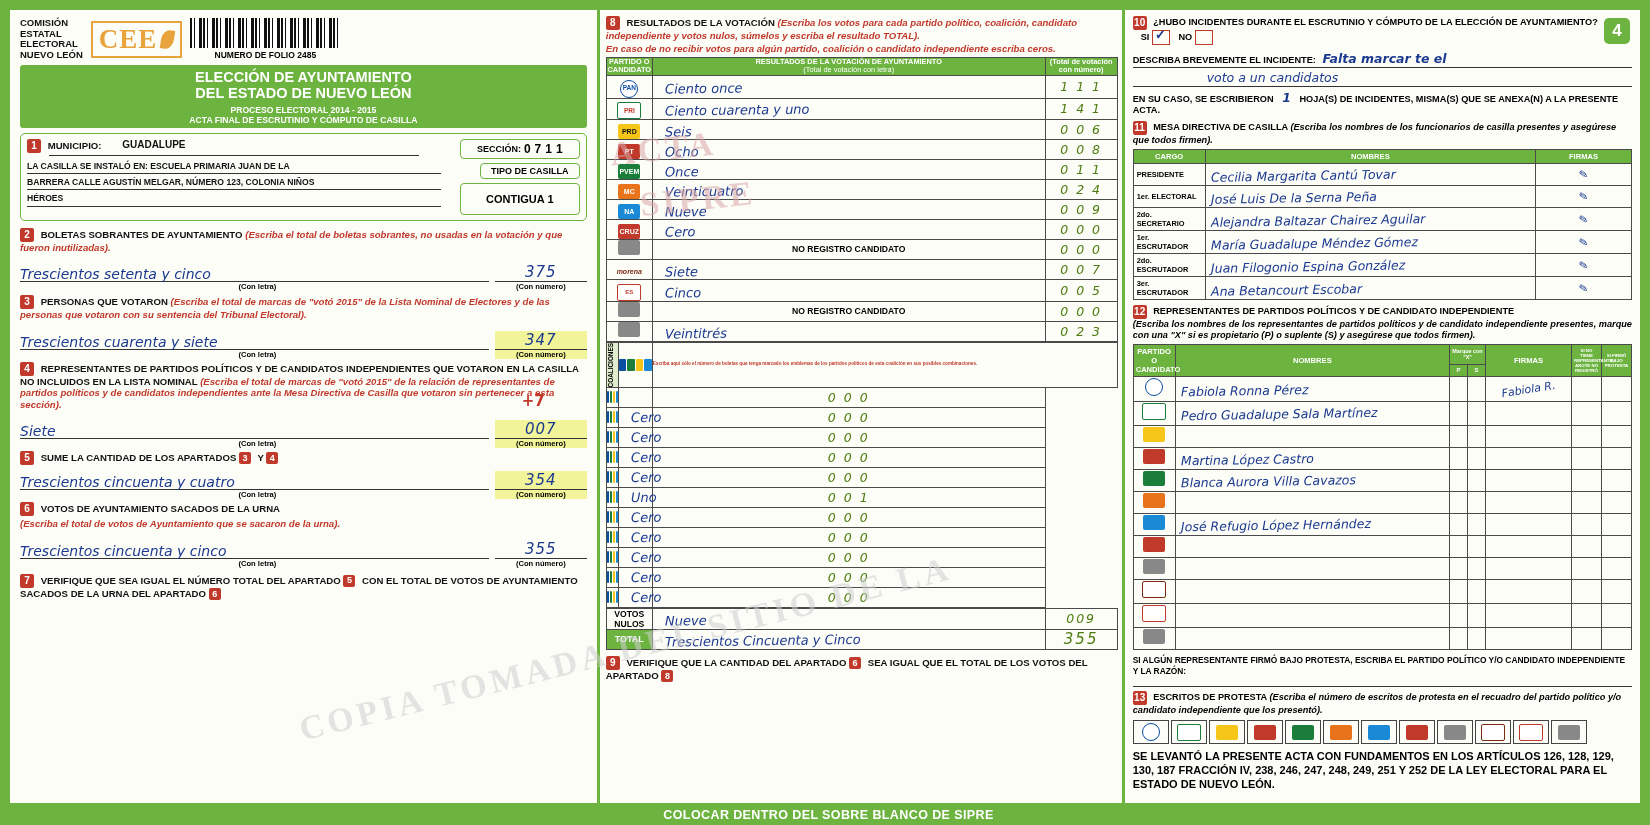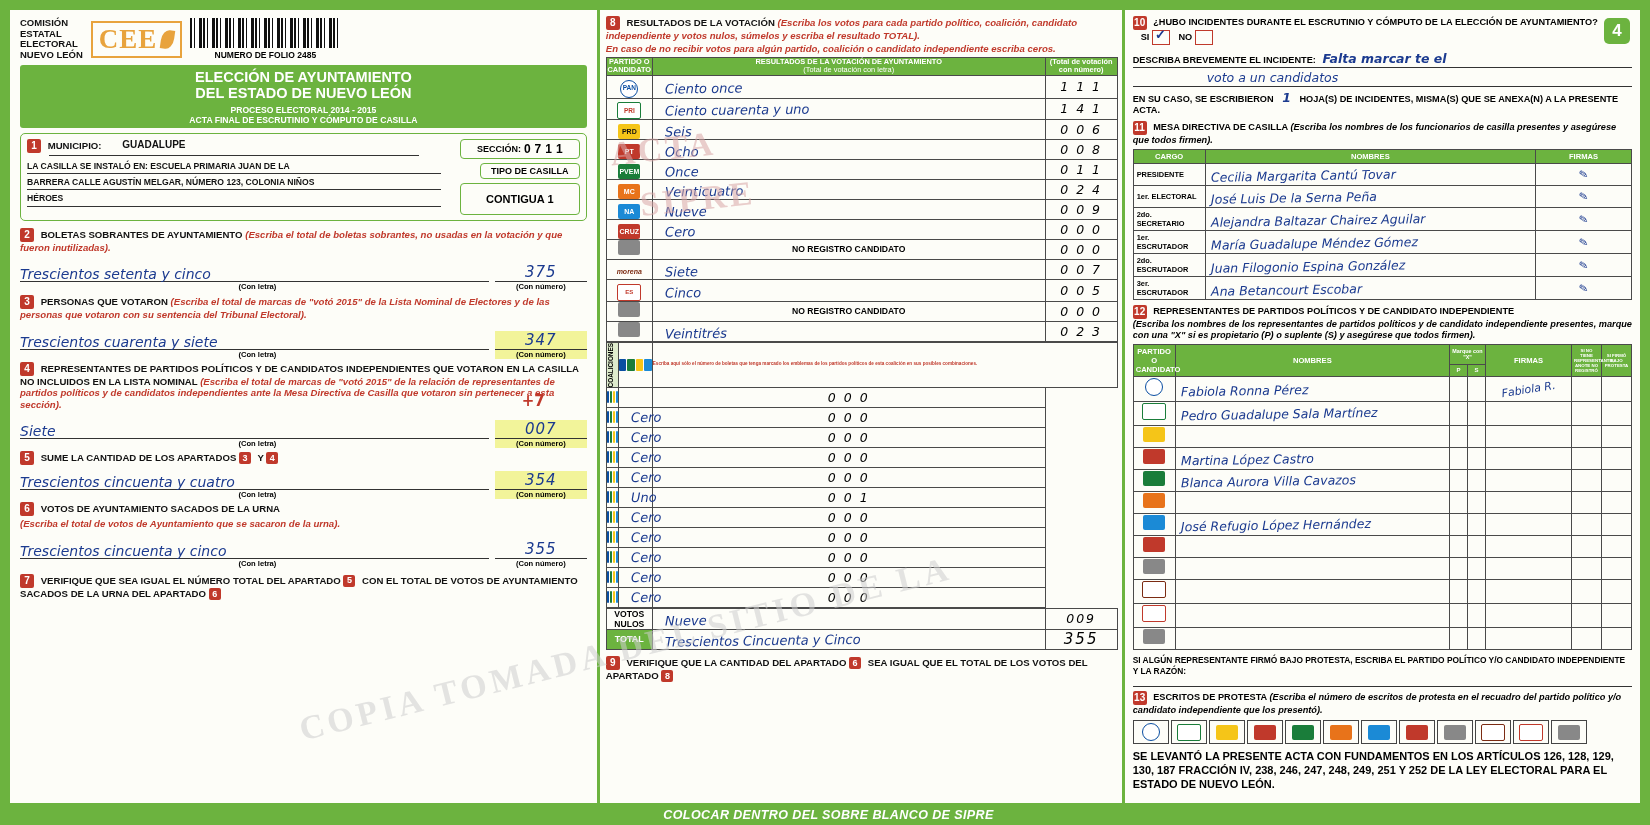--- a/index.html
+++ b/index.html
@@ -28,21 +28,20 @@
   .col{position:relative;box-sizing:border-box;}
   .col1{width:36%;padding:8px 10px 4px 10px;}
   .col2{width:32.2%;padding:6px 4px 4px 6px;border-left:3px solid #6cb33f;}
   .col3{width:31.8%;padding:6px 8px 4px 8px;border-left:3px solid #6cb33f;}
 
   .footer-band{
     position:absolute;left:7px;right:0;bottom:0;height:20px;
     color:#ffffff;font-weight:bold;font-size:12.5px;
     display:flex;align-items:center;justify-content:center;
     letter-spacing:.4px;
-    font-style:italic;
   }
 
   
   .hdr{display:flex;align-items:center;gap:8px;margin-bottom:4px;}
   .cee-text{font-size:9.5px;font-weight:bold;line-height:1.12;color:#111;text-align:left;}
   .cee-box{
     border:2px solid #e8a33d;padding:1px 6px 1px 6px;display:flex;align-items:center;gap:4px;
   }
   .cee-word{font-family:"Liberation Serif",serif;font-weight:bold;font-size:27px;color:#e8a33d;letter-spacing:1px;}
   .cee-leaf{width:13px;height:19px;background:#e8a33d;border-radius:60% 0 60% 0;transform:rotate(8deg);}
@@ -91,21 +90,21 @@
   .yellow{background:#f2f49a;}
 
   
   .tbl{width:100%;border-collapse:collapse;table-layout:fixed;}
   .tbl th,.tbl td{border:1px solid #4a4a4a;padding:0;}
   .th-green{background:#6cb33f;color:#fff;font-size:7.4px;font-weight:bold;text-align:center;padding:2px 1px;line-height:1.12;}
   .cell-party{width:44px;height:19px;text-align:center;}
   .cell-letter{height:19px;}
   .cell-num{width:66px;height:19px;}
   .hand-cell{font-family:"DejaVu Sans",sans-serif;color:#1b3a8f;font-size:13px;font-style:italic;padding-left:12px;transform:rotate(-.8deg);}
-  .hand-num{font-family:"DejaVu Sans",sans-serif;color:#000000;font-size:12.5px;font-style:italic;text-align:center;letter-spacing:2px;}
+  .hand-num{font-family:"DejaVu Sans",sans-serif;color:#4d7c0f;font-size:12.5px;font-style:italic;text-align:center;letter-spacing:2px;}
   .noreg{font-size:8.6px;font-weight:bold;text-align:center;}
   .votos-nulos{font-size:8.6px;font-weight:bold;text-align:center;}
   .total-row td{background:#6cb33f;}
   .total-lbl{color:#fff;font-size:9px;font-weight:bold;text-align:center;}
 
   .plogo{
     display:inline-block;width:22px;height:15px;border-radius:2px;
     font-size:7px;color:#fff;font-weight:bold;line-height:15px;text-align:center;
     font-family:"Liberation Sans",sans-serif;
   }

